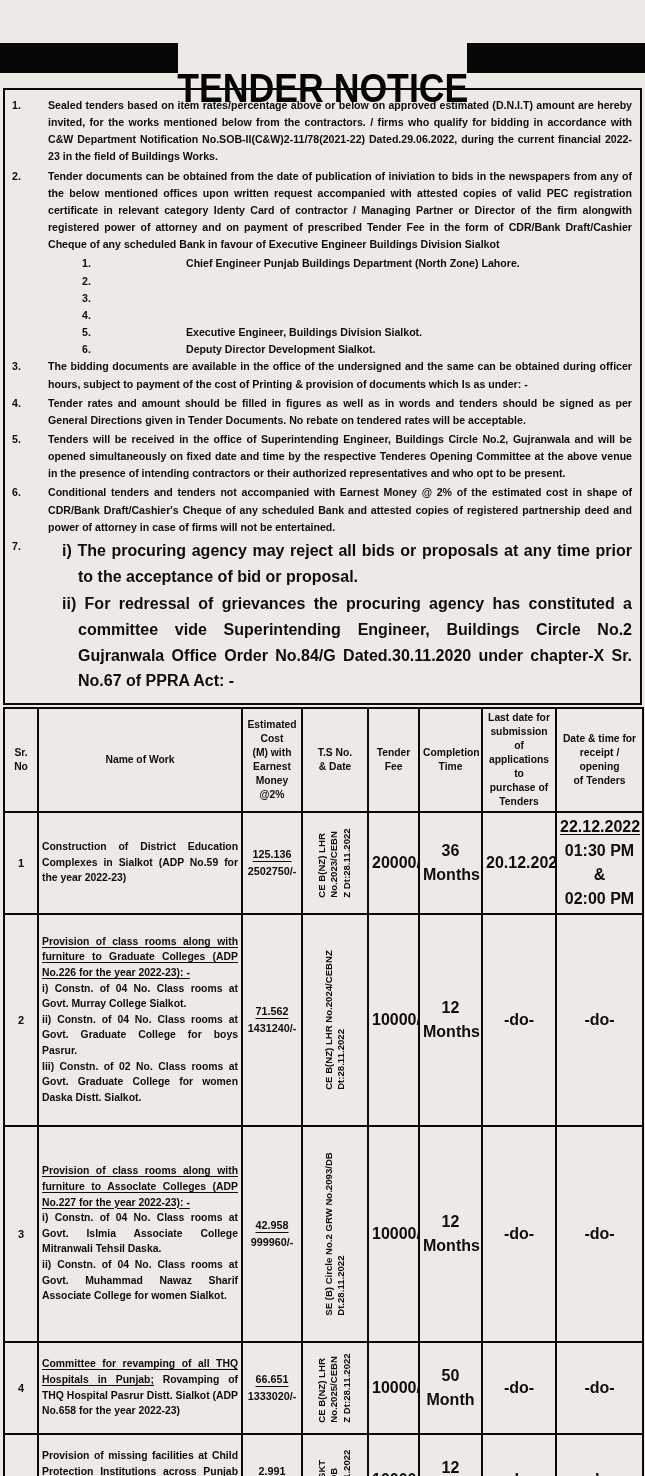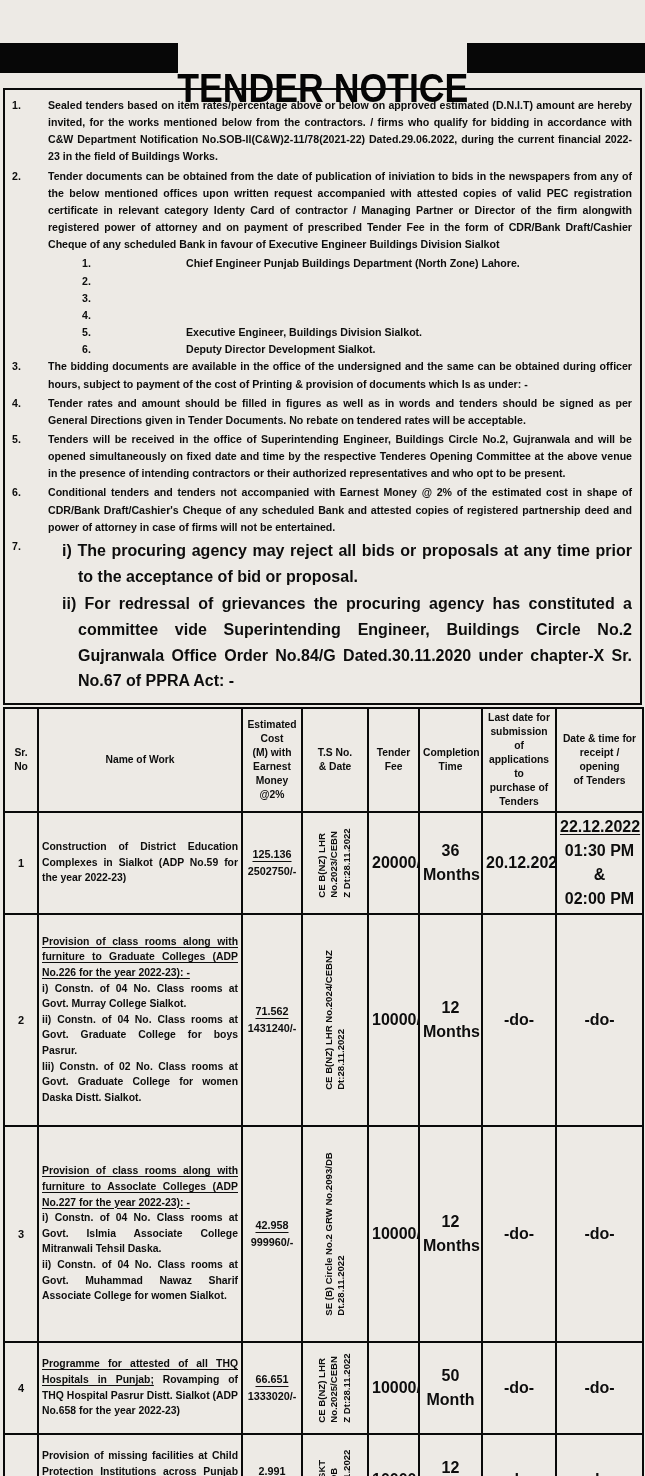--- a/index.html
+++ b/index.html
@@ -286,21 +286,21 @@
         <td class="c-fee">10000/-</td>
         <td class="c-time">12 Months</td>
         <td class="c-last">-do-</td>
         <td class="c-open">-do-</td>
       </tr>
 
       <tr class="r3">
         <td class="c-sr">4</td>
         <td class="c-work">
           <div class="work">
-            <span class="work-heading-inline">Programme for attested of all THQ Hospitals in Punjab;</span><span> Rovamping of THQ Hospital Pasrur Distt. Sialkot (ADP No.658 for the year 2022-23)</span>
+            <span class="work-heading-inline">Committee for revamping of all THQ Hospitals in Punjab;</span><span> Rovamping of THQ Hospital Pasrur Distt. Sialkot (ADP No.658 for the year 2022-23)</span>
           </div>
         </td>
         <td class="c-cost">
           <div class="cost">
             <span class="cost-top">66.651</span>
             <span>1333020/-</span>
           </div>
         </td>
         <td class="c-ts">
           <div class="ts-inner">CE B(NZ) LHR

